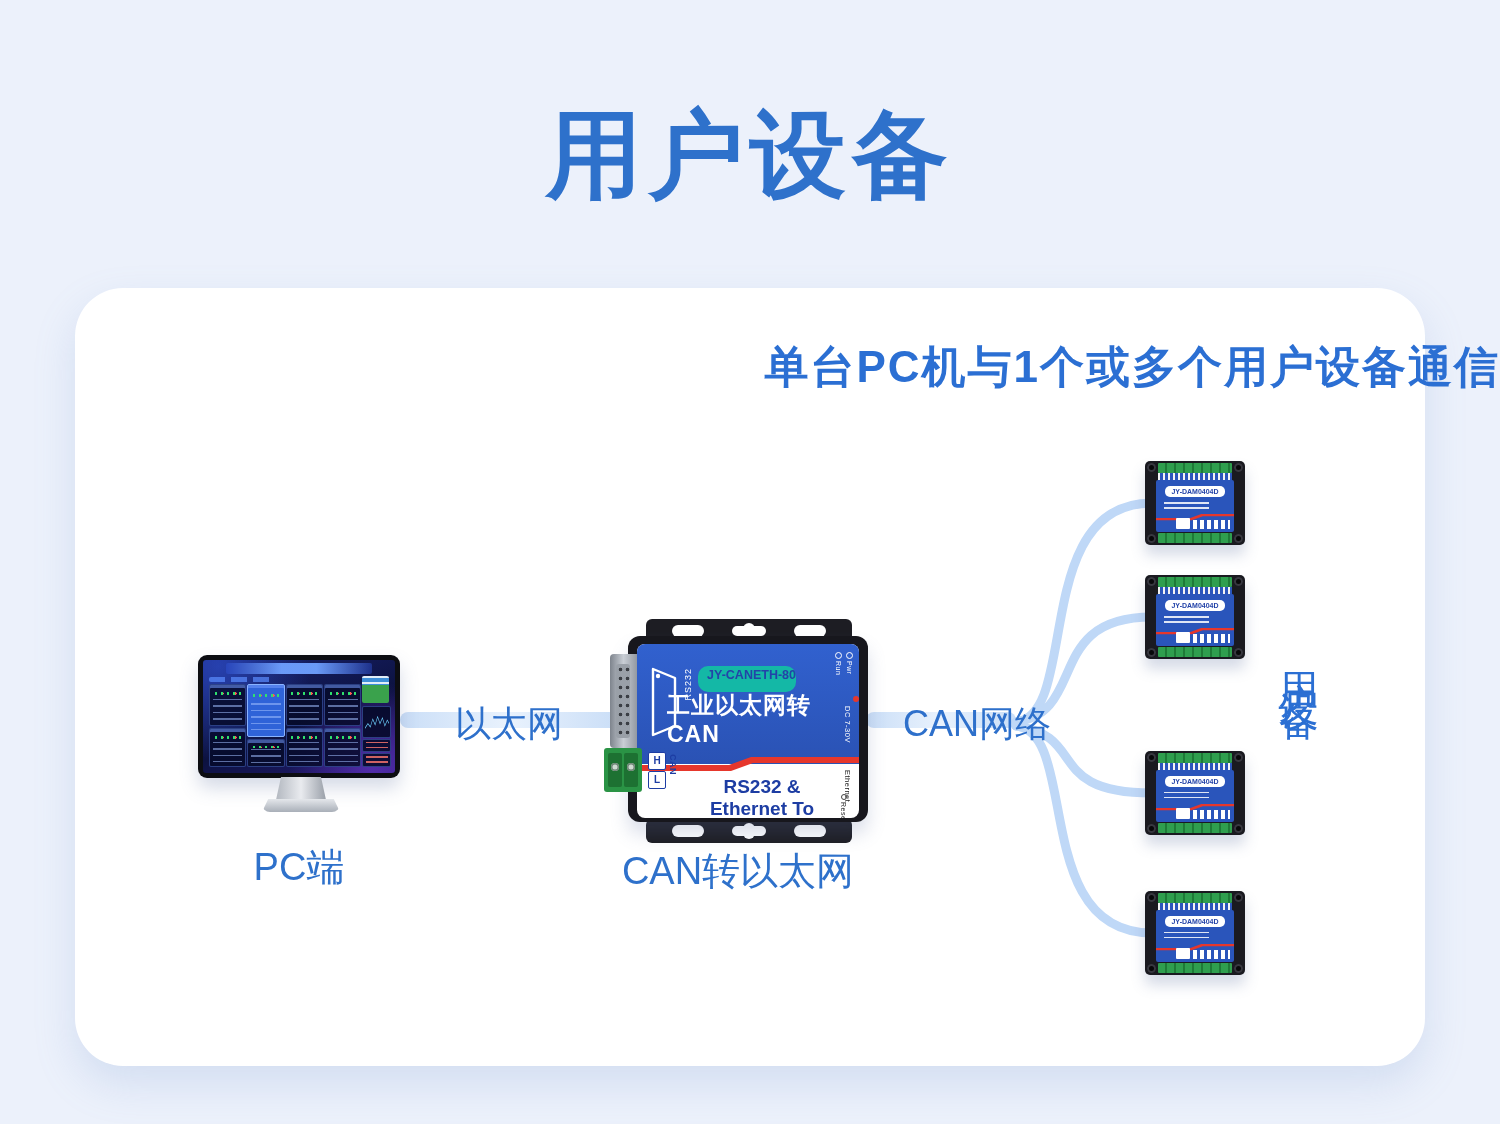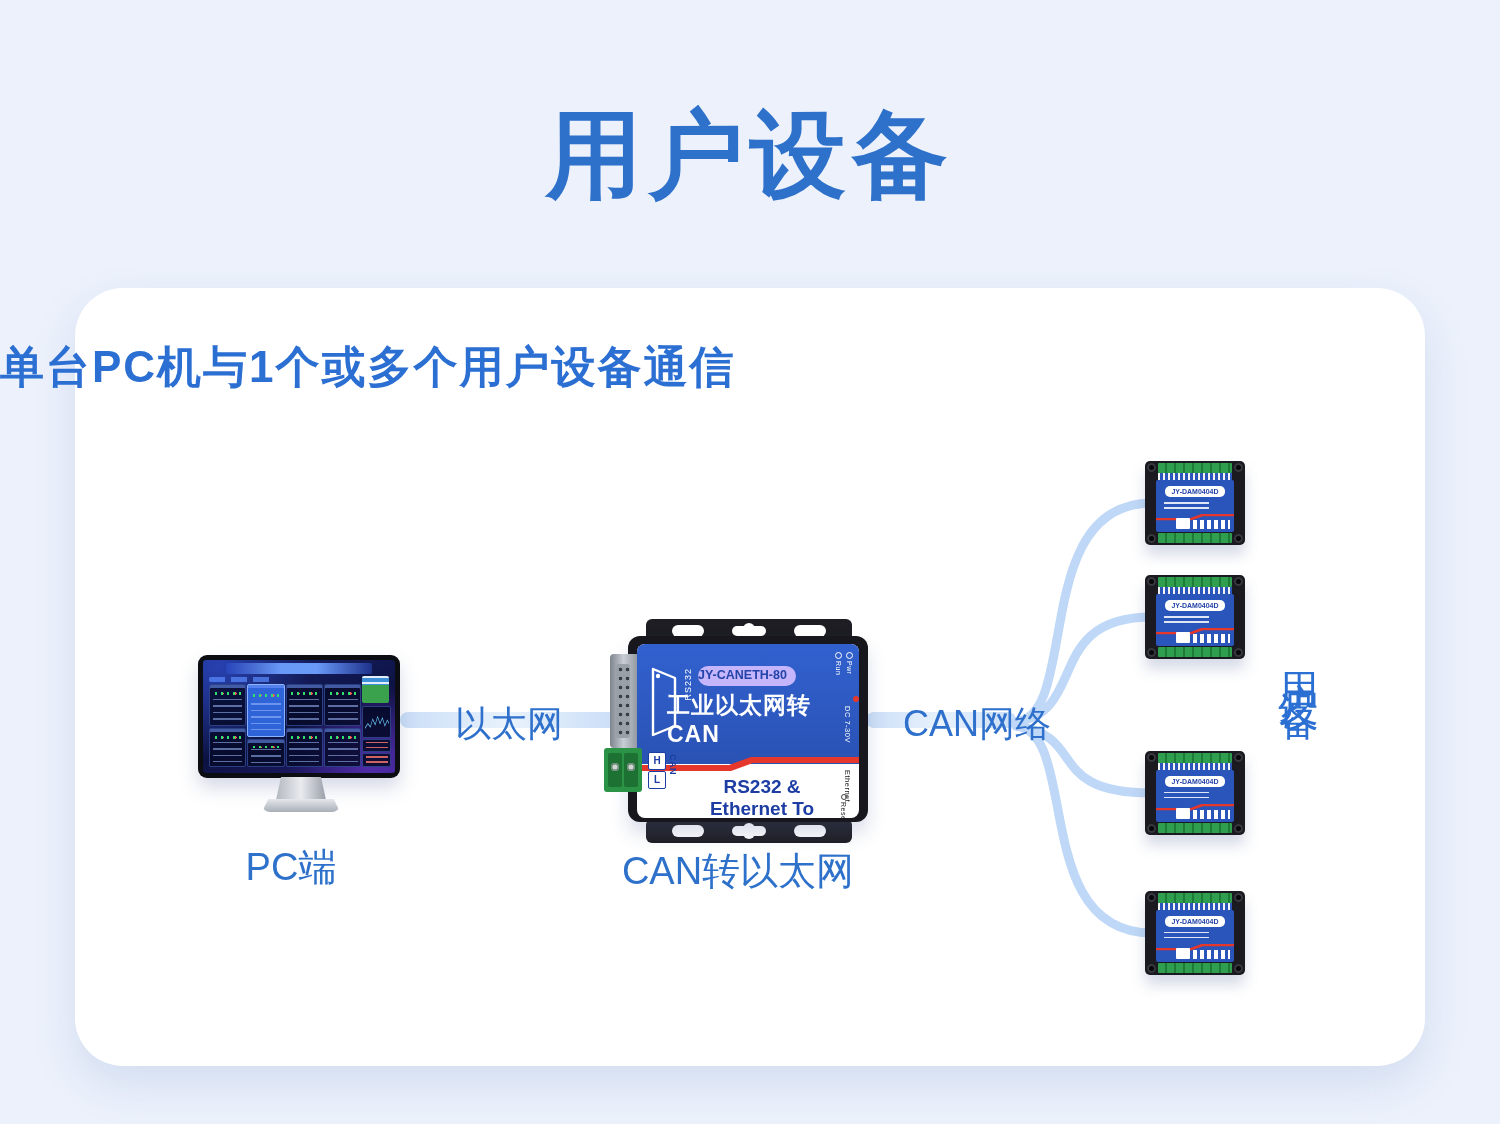--- a/index.html
+++ b/index.html
@@ -7,21 +7,21 @@
          font-family:"Liberation Sans",sans-serif;overflow:hidden;}
 
   
   .page-title{position:absolute;left:0;right:0;top:92px;text-align:center;
     font-size:96px;font-weight:bold;color:#2e71cb;letter-spacing:6px;}
 
   
   .card{position:absolute;left:75px;top:288px;width:1350px;height:778px;
     background:#ffffff;border-radius:48px;
     box-shadow:0 18px 40px rgba(125,155,210,.22);}
-  .subtitle{position:absolute;left:0;right:0;top:338px;text-align:left;
+  .subtitle{position:absolute;left:0;right:0;top:338px;text-align:right;
     font-size:44px;font-weight:bold;color:#2b6fd3;letter-spacing:2px;}
 
   
   .link-band{position:absolute;height:16px;border-radius:8px;
     background:linear-gradient(90deg,#cadef7,#e9f2fd 50%,#cadef7);}
   .band-eth{left:400px;top:712px;width:218px;}
   .band-can{left:866px;top:712px;width:150px;}
   .link-label{position:absolute;font-size:36px;color:#2e70cb;text-align:center;z-index:4;}
   .lbl-eth{left:398px;width:222px;top:700px;text-align:center;}
   .lbl-can{left:898px;width:158px;top:700px;}
@@ -60,40 +60,40 @@
     background:rgba(6,10,42,.9);border:1px solid rgba(96,140,255,.4);border-radius:2px;}
   .rc-t1{top:70%;} .rc-t2{top:82.5%;}
   .rc-t1::after,.rc-t2::after{content:"";position:absolute;inset:18% 10%;
     background:repeating-linear-gradient(180deg,rgba(255,120,110,.8) 0 1.5px,transparent 1.5px 5px);}
   .m-neck{position:absolute;left:276px;top:777px;width:50px;height:23px;
     background:linear-gradient(90deg,#b3b8c0,#e9ebef 50%,#9aa0a9);
     clip-path:polygon(10% 0,90% 0,100% 100%,0 100%);}
   .m-base{position:absolute;left:262px;top:799px;width:78px;height:13px;border-radius:2px 2px 8px 8px;
     background:linear-gradient(#e4e7eb,#a9afb8);clip-path:polygon(8% 0,92% 0,100% 100%,0 100%);}
   .dev-label{position:absolute;font-size:38px;color:#2e71cb;text-align:center;}
-  .lbl-pc{left:190px;width:202px;top:842px;}
+  .lbl-pc{left:198px;width:202px;top:842px;}
   .lbl-conv{left:605px;width:266px;top:846px;}
 
   
   .flange{position:absolute;left:646px;width:206px;height:24px;background:#1d1d23;border-radius:6px;z-index:1;}
   .flange.top{top:619px;} .flange.bot{top:819px;}
   .hole-oval{position:absolute;width:32px;height:12px;background:#fff;border-radius:6px;top:6px;}
   .ho-l{left:26px;} .ho-r{right:26px;}
   .hole-cross{position:absolute;left:50%;top:4px;width:34px;height:16px;margin-left:-17px;}
   .hole-cross .hc-h{position:absolute;left:0;top:3px;width:34px;height:10px;background:#fff;border-radius:5px;}
   .hole-cross .hc-v{position:absolute;left:11px;top:0;width:12px;height:16px;background:#fff;border-radius:6px;}
   .conv-body{position:absolute;left:628px;top:636px;width:240px;height:186px;
     background:#17171d;border-radius:12px;z-index:2;box-shadow:0 12px 18px rgba(90,110,160,.22);}
   .conv-face{position:absolute;left:637px;top:644px;width:222px;height:174px;border-radius:8px;
     background:#ffffff;overflow:hidden;z-index:3;}
   .conv-blue{position:absolute;left:0;top:0;width:100%;height:120px;
     background:linear-gradient(180deg,#3161cf,#2a52b4);}
   .conv-red{position:absolute;left:0;top:110px;width:100%;height:20px;z-index:4;}
-  .model-pill{position:absolute;left:61px;top:22px;width:98px;height:20px;background:#c4b5fd;border-radius:10px;
-    color:#2343a8;font-weight:bold;font-size:12.5px;line-height:19px;text-align:left;z-index:5;}
+  .model-pill{position:absolute;left:61px;top:22px;width:98px;height:26px;background:#14b8a6;border-radius:10px;
+    color:#2343a8;font-weight:bold;font-size:12.5px;line-height:19px;text-align:right;z-index:5;}
   .conv-title{position:absolute;left:30px;right:16px;top:46px;text-align:left;color:#fff;
     font-weight:bold;font-size:23px;letter-spacing:1px;z-index:5;}
   .conv-caption{position:absolute;left:46px;right:18px;top:132px;color:#1d3da3;font-weight:bold;z-index:5;}
   .cc1{display:block;font-size:19px;text-align:center;}
   .cc2{display:block;font-size:20px;text-align:right;padding-right:14px;}
   .db9{position:absolute;left:610px;top:654px;width:30px;height:94px;border-radius:4px 0 0 4px;
     background:linear-gradient(90deg,#7e848d,#c9ced5 45%,#878d96);z-index:2;}
   .db9::before{content:"";position:absolute;left:6px;top:10px;width:14px;height:74px;border-radius:3px;
     background:radial-gradient(circle,#3b3e44 1.6px,transparent 2.1px) 1px 1px/7px 9px,#9aa0a8;}
   .rs232-icon{position:absolute;left:10px;top:20px;width:34px;height:76px;z-index:5;}

